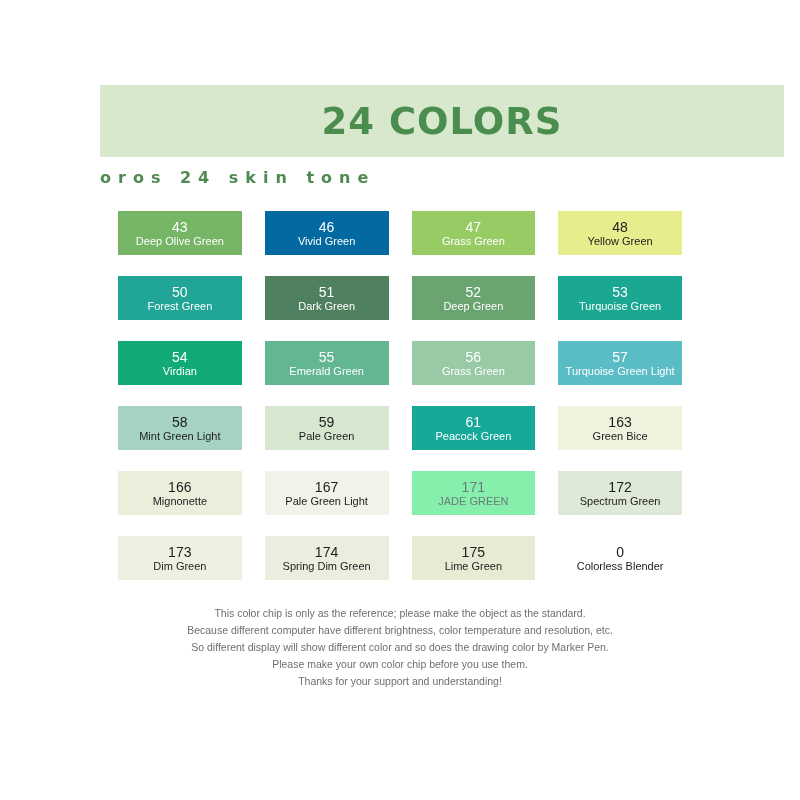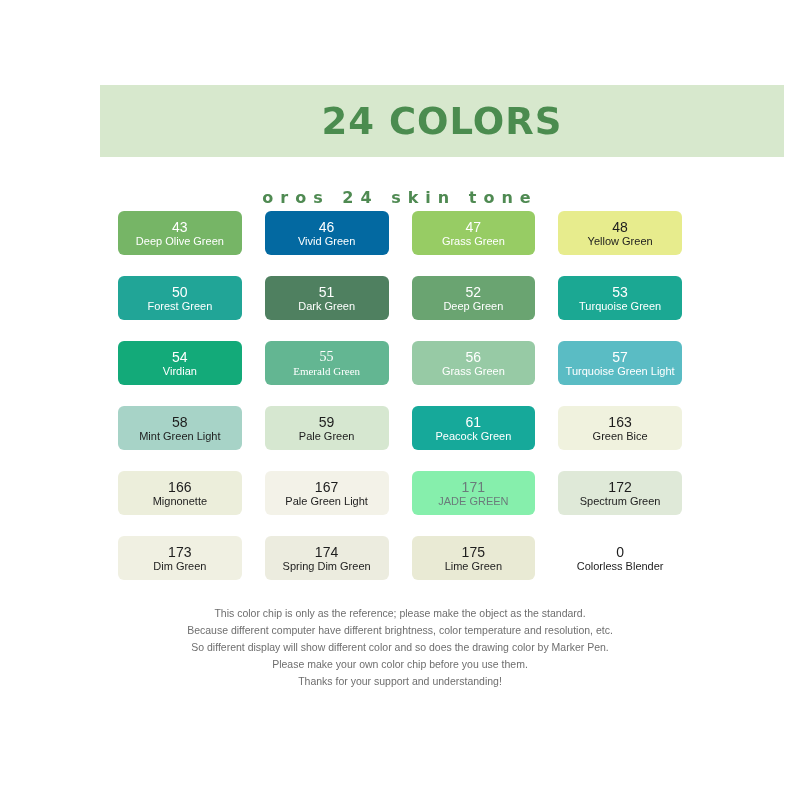--- a/index.html
+++ b/index.html
@@ -40,27 +40,26 @@
     color: #4b8c4f;
     font-family: "DejaVu Sans", sans-serif;
     line-height: 1;
   }
 
   .subtitle {
     position: absolute;
     left: 100px;
     top: 168px;
     width: 600px;
-    text-align: center;
+    text-align: left;
     font-size: 16px;
     font-weight: bold;
     letter-spacing: 7px;
     color: #4f8a52;
     font-family: "DejaVu Sans", sans-serif;
-    margin-top: 20px;
   }
 
   
   .grid {
     position: absolute;
     left: 118px;
     top: 211px;
     width: 564px;
   }
   .grid-row {
@@ -70,21 +69,20 @@
   }
   .swatch {
     width: 124px;
     height: 44px;
     box-sizing: border-box;
     display: flex;
     flex-direction: column;
     align-items: center;
     justify-content: center;
     line-height: 1.15;
-    border-radius: 6px;
   }
   .swatch-code {
     font-size: 14px;
     font-weight: normal;
     letter-spacing: 0.2px;
   }
   .swatch-name {
     font-size: 11px;
     font-weight: normal;
     white-space: nowrap;
@@ -152,21 +150,21 @@
         <div class="swatch" style="background: rgb(27, 168, 147); color: rgb(255, 255, 255);">
           <div class="swatch-code">53</div>
           <div class="swatch-name">Turquoise Green</div>
         </div>
       </div>
       <div class="grid-row">
         <div class="swatch" style="background: rgb(19, 170, 121); color: rgb(255, 255, 255);">
           <div class="swatch-code">54</div>
           <div class="swatch-name">Virdian</div>
         </div>
-        <div class="swatch" style="background: rgb(99, 182, 146); color: rgb(255, 255, 255); font-family: Liberation Serif, serif;">
+        <div class="swatch" style="background: rgb(99, 182, 146); color: rgb(255, 255, 255);">
           <div class="swatch-code">55</div>
           <div class="swatch-name">Emerald Green</div>
         </div>
         <div class="swatch" style="background: rgb(151, 202, 165); color: rgb(255, 255, 255);">
           <div class="swatch-code">56</div>
           <div class="swatch-name">Grass Green</div>
         </div>
         <div class="swatch" style="background: rgb(90, 188, 196); color: rgb(255, 255, 255);">
           <div class="swatch-code">57</div>
           <div class="swatch-name">Turquoise Green Light</div>

